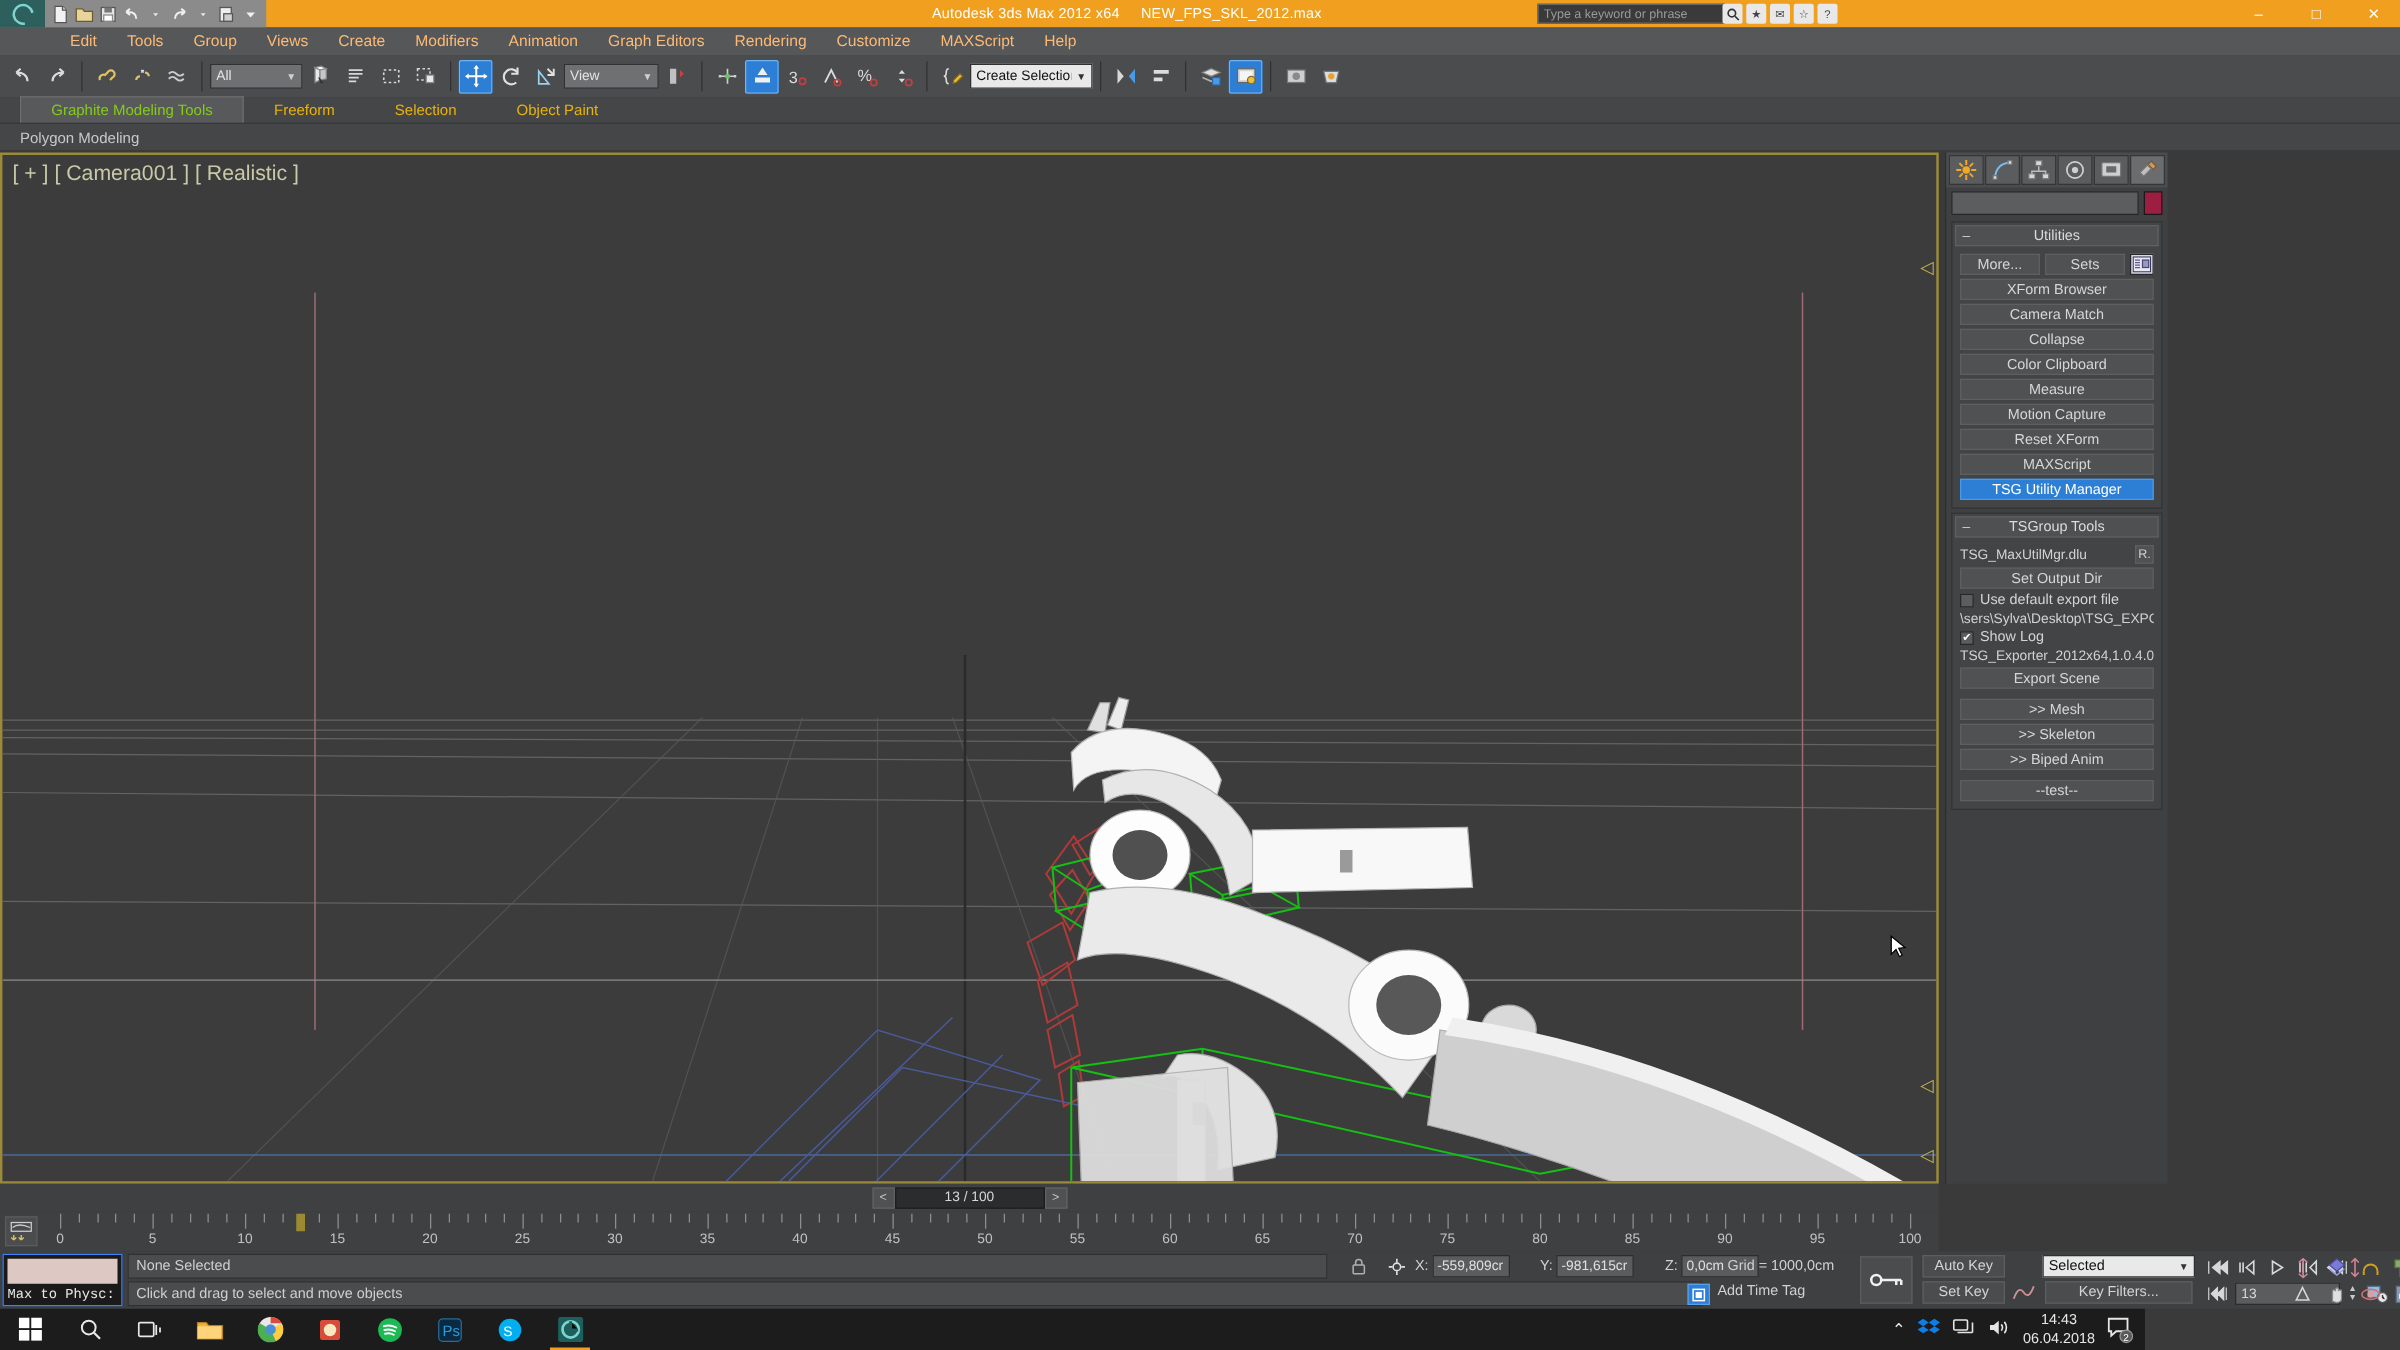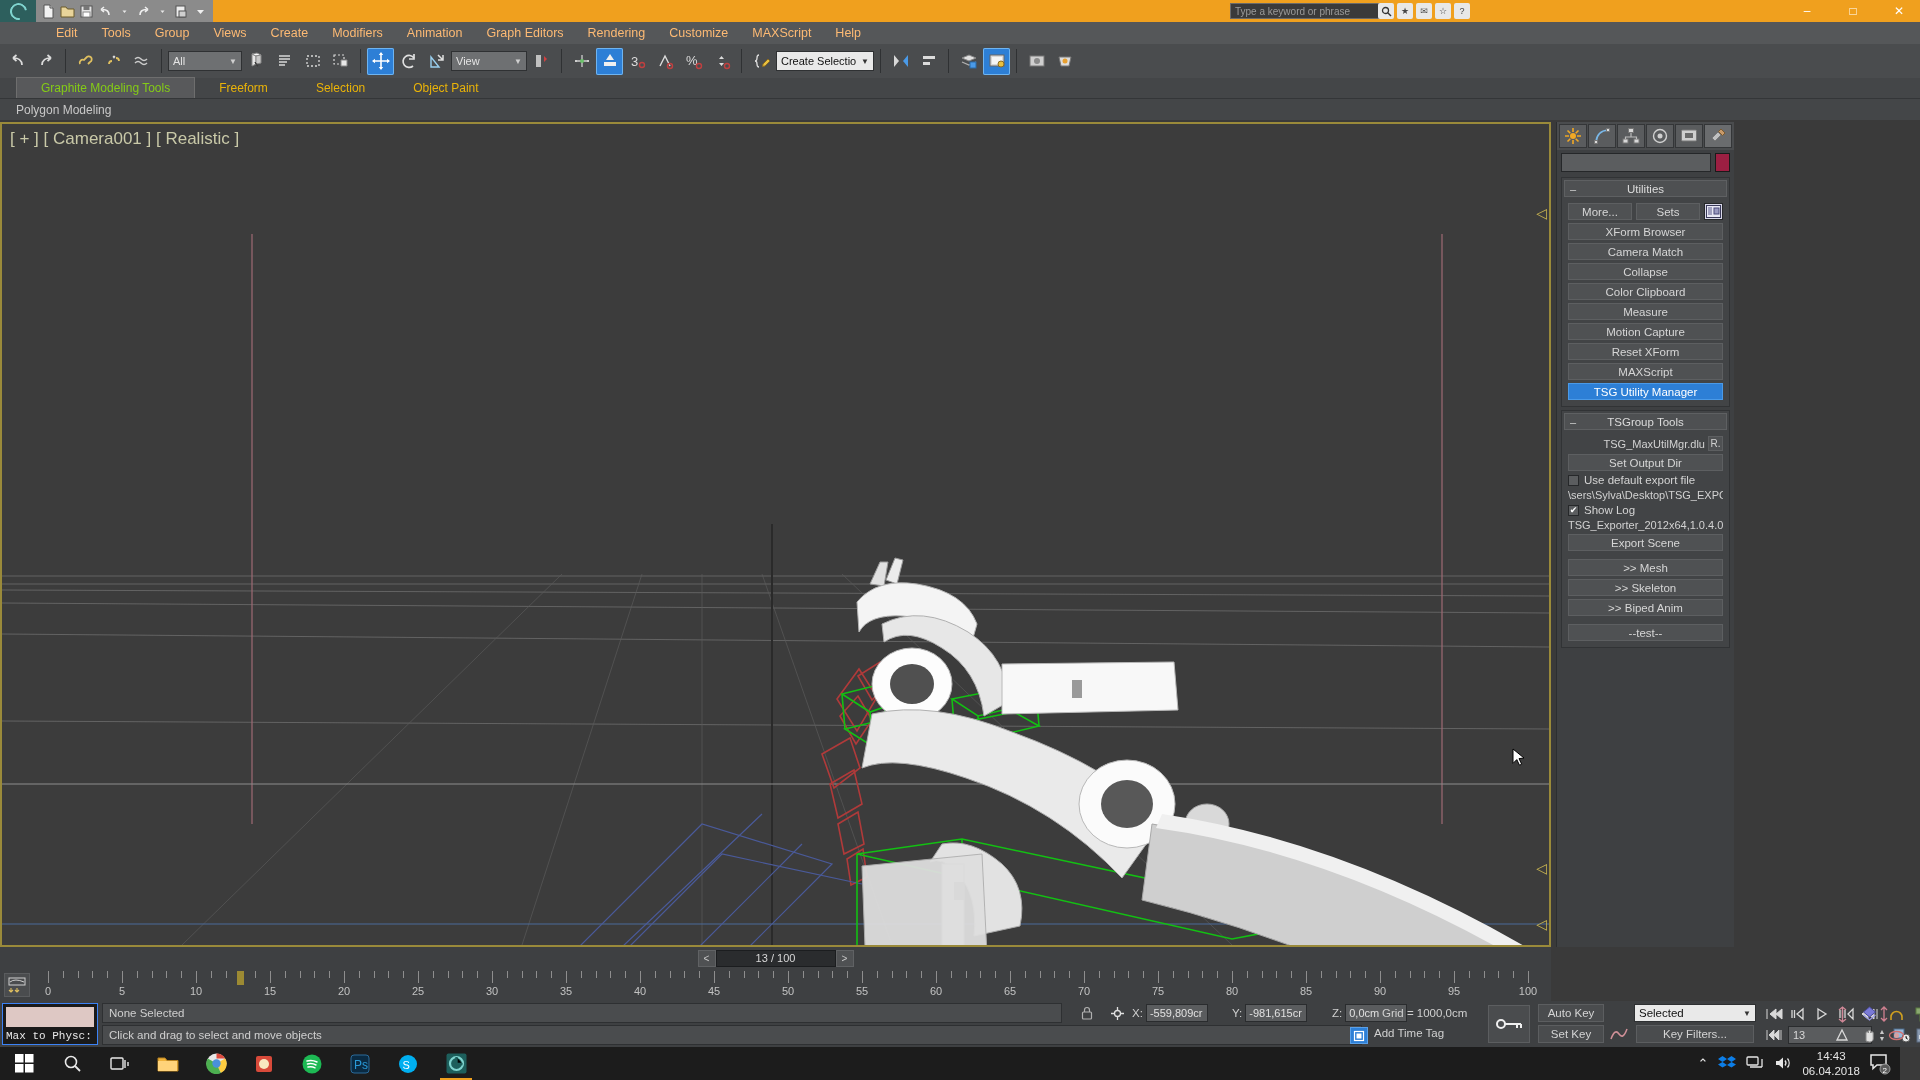--- a/index.html
+++ b/index.html
@@ -109,21 +109,21 @@
   .rowgap { display:flex; gap:4px; align-items:center; }
   .rowgap .btn3 { flex:1; }
   .mini-ico { width:19px; height:17px; background:#d8d8e8; border:1px solid #26282a;
     display:flex; align-items:center; justify-content:center; }
   .chk { display:flex; align-items:center; gap:5px; color:#d4d4d4; font-size:11.5px; }
   .chkbox { width:11px; height:11px; background:#5b5d5f; border:1px solid #26282a;
     display:flex; align-items:center; justify-content:center; color:#fff;
     font-size:9px; line-height:9px; }
   .pathtxt { color:#d2d2d2; font-size:11px; white-space:nowrap; overflow:hidden; }
   .smallrow { display:flex; align-items:center; gap:3px; }
-  .smallrow .pathtxt { flex:1; text-align:right; }
+  .smallrow .pathtxt { flex:1; text-align:left; }
   .rbtn { width:15px; height:15px; background:#4f5153; border:1px solid #5d5f61;
     color:#d0d0d0; font-size:10px; display:flex; align-items:center;
     justify-content:center; }
 
   
   .timeslider { position:absolute; left:0; top:947px; width:1551px; height:22px;
     background:#3e4042; display:flex; align-items:center; justify-content:center; }
   .ts-box { display:flex; align-items:center; }
   .ts-arrow { width:18px; height:17px; background:#4f5153; border:1px solid #606264;
     color:#c8c8c8; font-size:10px; display:flex; align-items:center;
@@ -163,21 +163,21 @@
     color:#e0e0e0; font-size:11px; display:flex; align-items:center; padding-left:3px;
     overflow:hidden; }
   .gridlbl { position:absolute; color:#d0d0d0; font-size:11.5px; }
   .keybtn { height:18px; background:#4a4c4e; border:1px solid #5c5e60;
     color:#d4d4d4; font-size:11.5px; display:flex; align-items:center;
     justify-content:center; padding:0 6px; }
   .anim-ico { width:20px; height:20px; display:flex; align-items:center;
     justify-content:center; }
 
   
-  .taskbar { position:absolute; left:0; top:1047px; width:1900px; height:33px;
+  .taskbar { position:absolute; left:0; top:1047px; width:1716px; height:33px;
     background:#1c1c1c; display:flex; align-items:center; }
   .tbi { width:48px; height:33px; display:flex; align-items:center;
     justify-content:center; position:relative; }
   .tbi.active::after { content:''; position:absolute; bottom:0; left:8px;
     right:8px; height:2px; background:#f0a01e; }
   .tray { position:absolute; right:0; top:0; height:33px; display:flex;
     align-items:center; gap:10px; padding-right:8px; color:#e6e6e6; font-size:11px; }
   .clock { text-align:center; line-height:1.25; font-size:11.5px; }
   .notif { width:22px; height:22px; position:relative; }
   .cursor { position:absolute; pointer-events:none; }
@@ -234,20 +234,25 @@
         <svg width="15" height="15" viewBox="0 0 15 15">
             <rect x="2" y="2" width="9" height="11" fill="#ededed" stroke="#555"></rect>
             <rect x="5" y="7" width="7" height="6" fill="#cfcfcf" stroke="#555"></rect>
           </svg>
       </div>
       <div class="qat-ico">
         <svg width="11" height="15" viewBox="0 0 11 15">
             <path d="M2 6l3.5 4L9 6z" fill="#f0f0f0"></path>
           </svg>
       </div>
+    </div>
+    <div class="title-text">
+      <span>Autodesk 3ds Max  2012 x64</span>
+      &nbsp;&nbsp;&nbsp;
+      <span>NEW_FPS_SKL_2012.max</span>
     </div>
     <div class="title-search">Type a keyword or phrase</div>
     <div class="tr-icons">
       <div class="tr-ico">
         <svg width="11" height="11" viewBox="0 0 11 11">
             <circle cx="4.5" cy="4.5" r="3" fill="none" stroke="#333" stroke-width="1.3"></circle>
             <path d="M7 7l3 3" stroke="#333" stroke-width="1.4"></path>
           </svg>
       </div>
       <div class="tr-ico">★</div>

